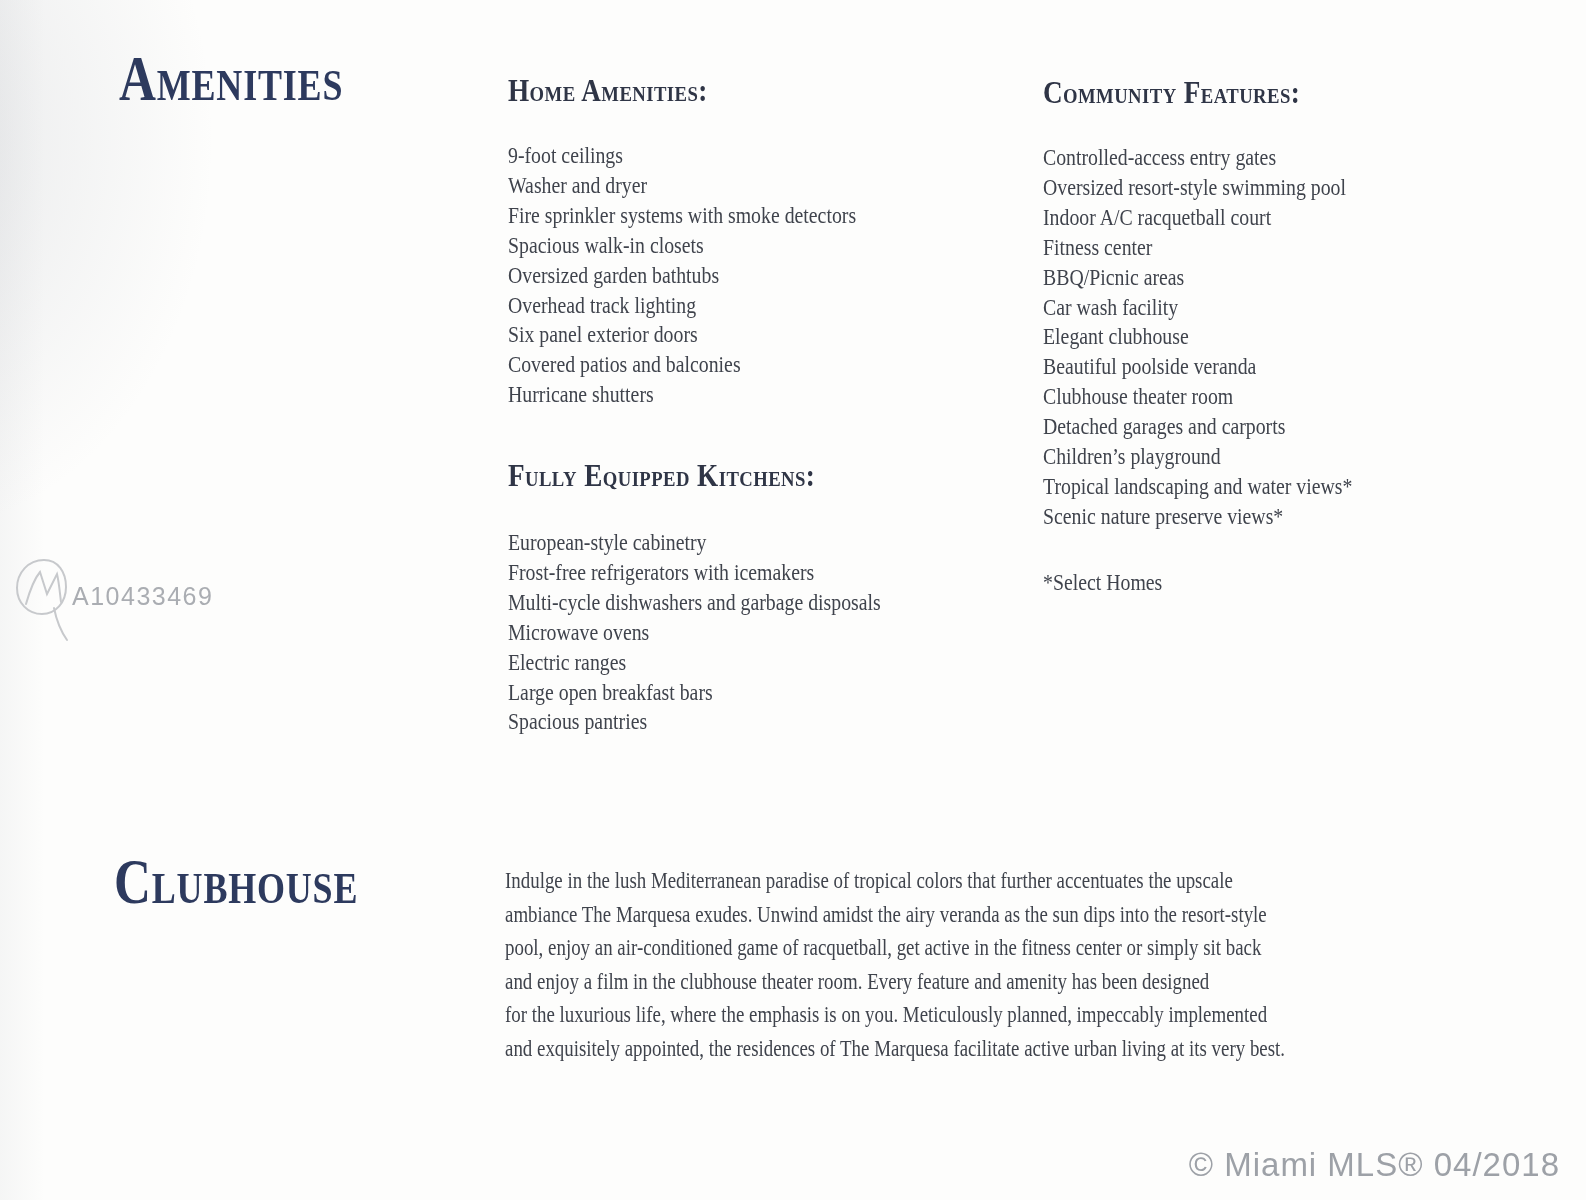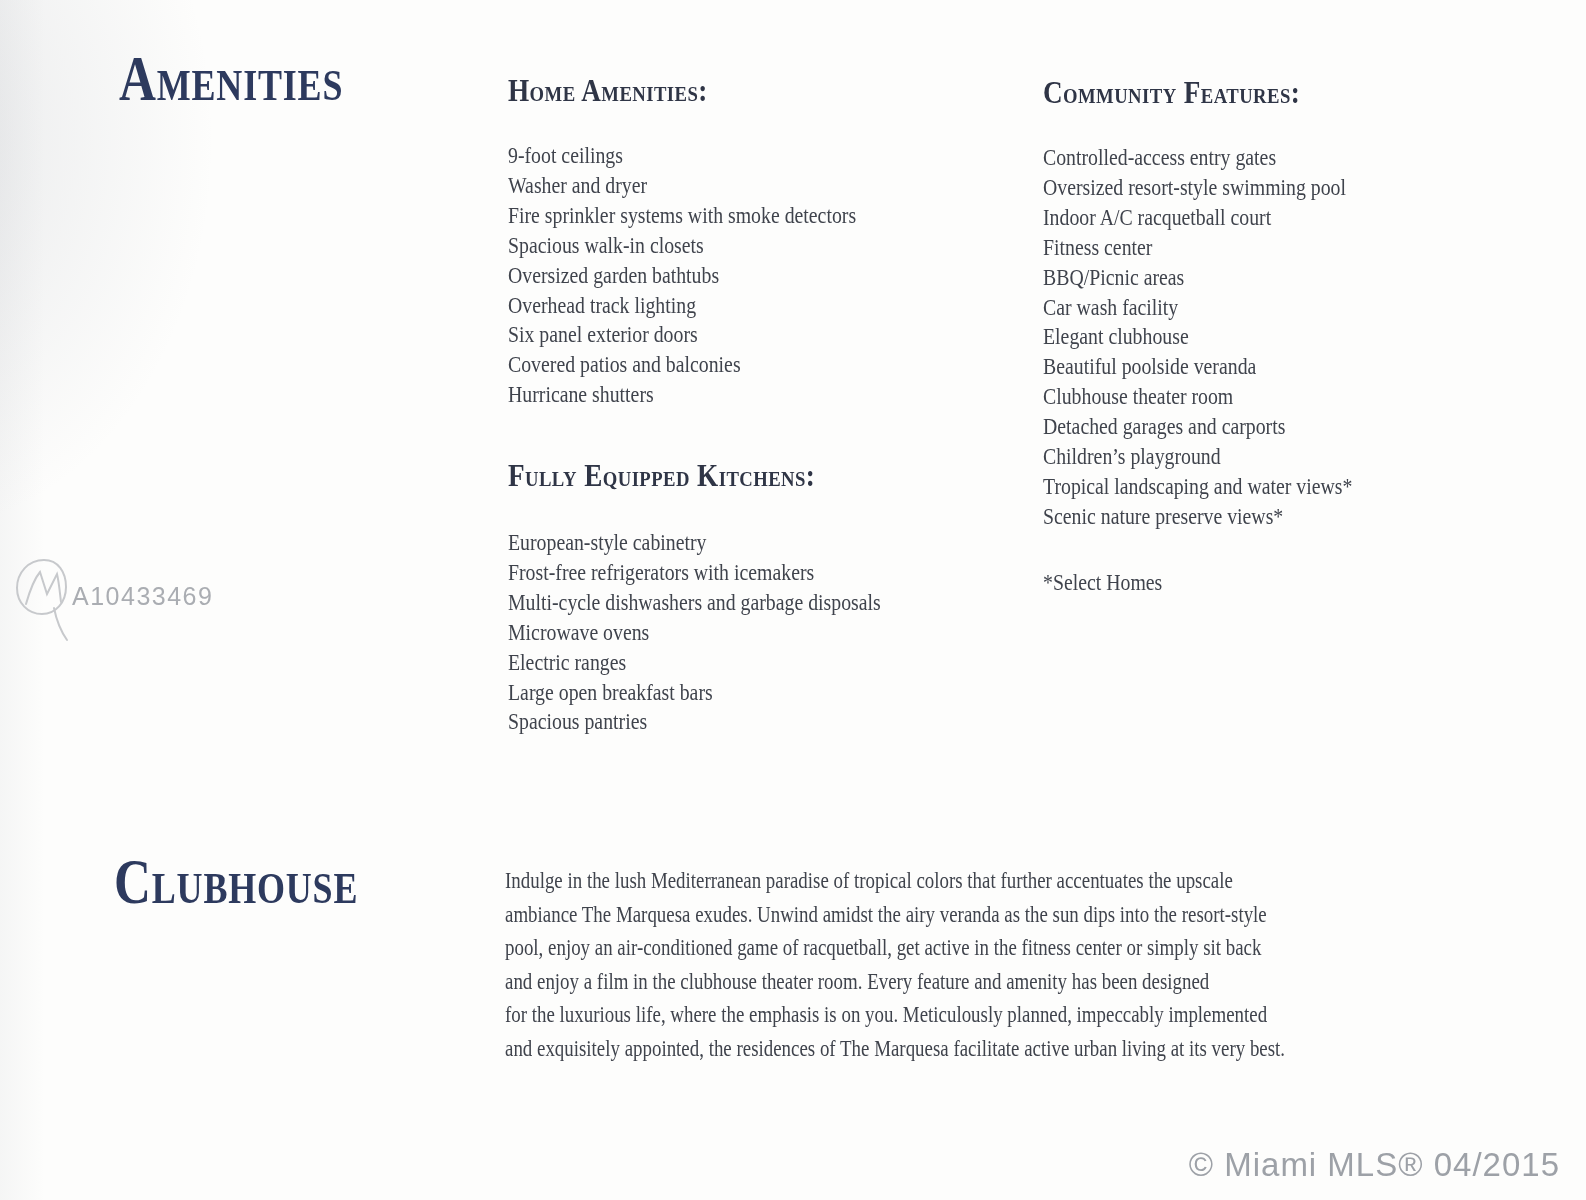--- a/index.html
+++ b/index.html
@@ -176,13 +176,13 @@
   <span>
     <svg width="58" height="88" viewBox="0 0 58 88" fill="none" xmlns="http://www.w3.org/2000/svg">
       <path d="M30 4 C14 4 3 17 3 32 C3 47 14 58 28 58 C42 58 52 46 52 31 C52 16 44 4 30 4 Z" stroke="#c7c9cc" stroke-width="2" fill="none"></path>
       <path d="M12 48 C16 34 21 22 26 16 L33 38 L43 18 C45 26 46 38 47 46" stroke="#c7c9cc" stroke-width="2" fill="none" stroke-linecap="round"></path>
       <path d="M40 52 C42 62 46 74 53 84" stroke="#c7c9cc" stroke-width="2" fill="none" stroke-linecap="round"></path>
     </svg>
   </span>
   <span class="watermark-text">A10433469</span>
 </div>
 
-<div class="credit">© Miami MLS® 04/2015</div>
+<div class="credit">© Miami MLS® 04/2018</div>
 
 </body></html>

